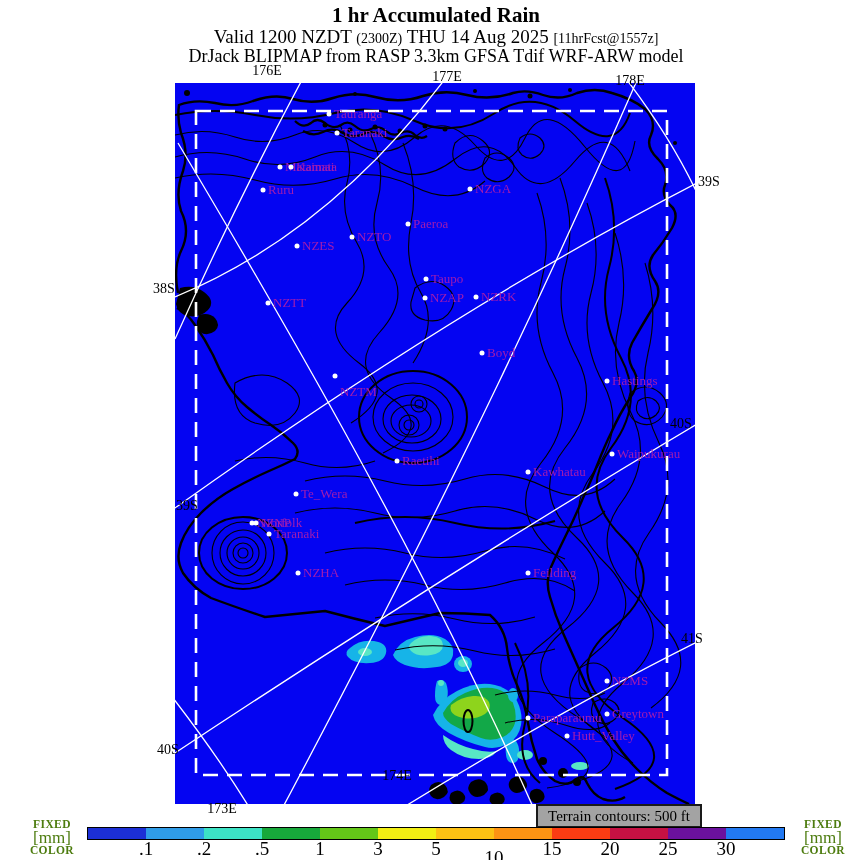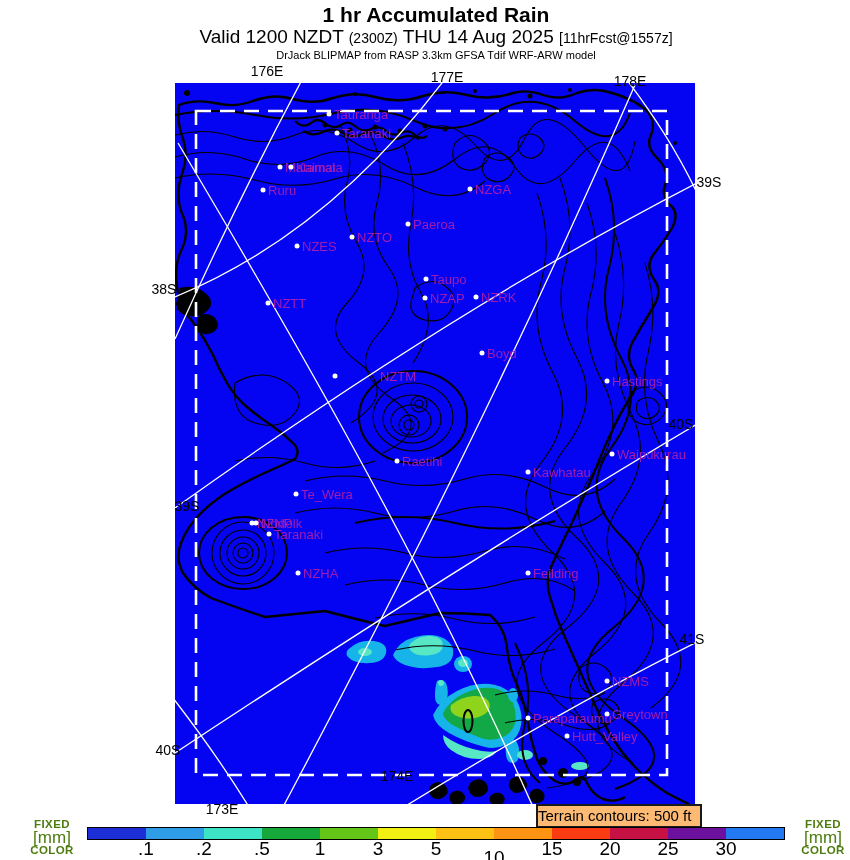--- a/index.html
+++ b/index.html
@@ -1,34 +1,34 @@
 <!DOCTYPE html>
 <html><head>
 <meta charset="utf-8">
 <style>
   html,body{margin:0;padding:0;background:#fff;}
   #stage{position:relative;width:850px;height:860px;background:#ffffff;overflow:hidden;
-         font-family:Liberation Sans, sans-serif;color:#000;}
+         font-family:Liberation Serif, serif;color:#000;}
   
   #header{position:absolute;left:0;top:0;width:850px;text-align:center;padding-left:22px;box-sizing:border-box;}
   #title-line{font-size:21px;font-weight:bold;line-height:24px;margin-top:3px;}
   #valid-line{font-size:19px;line-height:20px;}
   #valid-line .small{font-size:14px;}
-  #model-line{font-size:11px;line-height:15px;}
+  #model-line{font-size:18px;line-height:15px;}
   
   #map{position:absolute;left:175px;top:83px;width:520px;height:721px;overflow:hidden;}
   #map svg{position:absolute;left:0;top:0;}
   
   .layer{position:absolute;left:0;top:0;width:850px;height:860px;pointer-events:none;}
   .axis-label{position:absolute;transform:translate(-50%,-50%);font-size:14px;color:#000;white-space:nowrap;}
   .loc-dot{position:absolute;width:5px;height:5px;border-radius:50%;background:#fff;transform:translate(-50%,-50%);}
   .loc-label{position:absolute;transform:translate(0,-50%);font-size:13px;color:#a21caf;white-space:nowrap;}
   
-  #terrain-note{position:absolute;left:536px;top:804px;width:162px;height:20px;background:#fdba74;
-      border:2px solid #1a1a1a;font-size:15px;line-height:20px;text-align:left;}
+  #terrain-note{position:absolute;left:536px;top:804px;width:162px;height:20px;background:#a3a3a3;
+      border:2px solid #1a1a1a;font-size:15px;line-height:20px;text-align:center;}
   
   #colorbar{position:absolute;left:87px;top:827px;height:11px;display:flex;border:1px solid #000;}
   .cb-seg{height:11px;width:58px;}
   .cb-tick{position:absolute;top:838px;width:44px;margin-left:-22px;text-align:center;font-size:19px;color:#000;}
   .cb-cap{position:absolute;top:819px;text-align:center;color:#4d7c0f;}
   .cb-cap .cap1,.cb-cap .cap3{font-size:11.5px;font-weight:bold;line-height:11px;letter-spacing:.4px;}
   .cb-cap .cap2{font-size:17px;line-height:15px;}
   #cap-left{left:24px;width:56px;}
   #cap-right{left:795px;width:56px;}
 </style>
@@ -215,21 +215,21 @@
       <span class="loc-label" style="left: 431px; top: 279px;">Taupo</span>
       <span class="loc-dot" style="left: 425px; top: 298px;"></span>
       <span class="loc-label" style="left: 430px; top: 298px;">NZAP</span>
       <span class="loc-dot" style="left: 476px; top: 297px;"></span>
       <span class="loc-label" style="left: 481px; top: 297px;">NZRK</span>
       <span class="loc-dot" style="left: 268px; top: 303px;"></span>
       <span class="loc-label" style="left: 273px; top: 303px;">NZTT</span>
       <span class="loc-dot" style="left: 482px; top: 353px;"></span>
       <span class="loc-label" style="left: 487px; top: 353px;">Boyd</span>
       <span class="loc-dot" style="left: 335px; top: 376px;"></span>
-      <span class="loc-label" style="left: 340px; top: 376px; margin-left: 40px;">NZTM</span>
+      <span class="loc-label" style="left: 340px; top: 392px;">NZTM</span>
       <span class="loc-dot" style="left: 607px; top: 381px;"></span>
       <span class="loc-label" style="left: 612px; top: 381px;">Hastings</span>
       <span class="loc-dot" style="left: 612px; top: 454px;"></span>
       <span class="loc-label" style="left: 617px; top: 454px;">Waipukurau</span>
       <span class="loc-dot" style="left: 397px; top: 461px;"></span>
       <span class="loc-label" style="left: 402px; top: 461px;">Raetihi</span>
       <span class="loc-dot" style="left: 528px; top: 472px;"></span>
       <span class="loc-label" style="left: 533px; top: 472px;">Kawhatau</span>
       <span class="loc-dot" style="left: 296px; top: 494px;"></span>
       <span class="loc-label" style="left: 301px; top: 494px;">Te_Wera</span>

